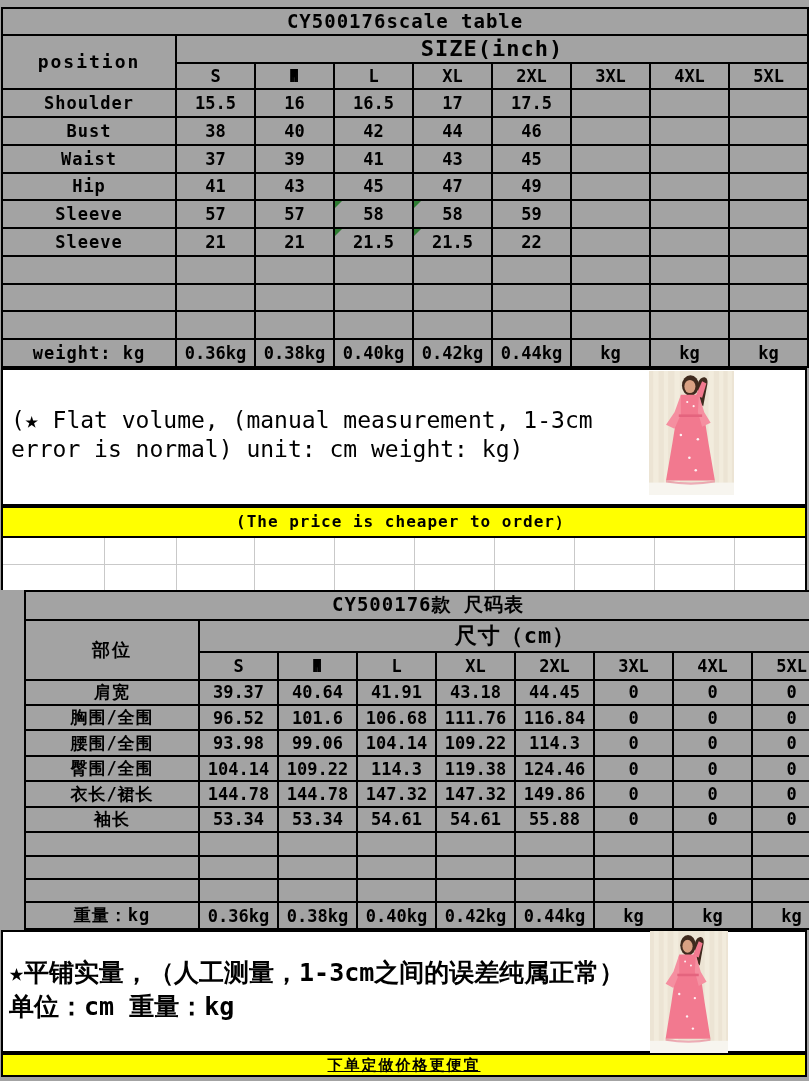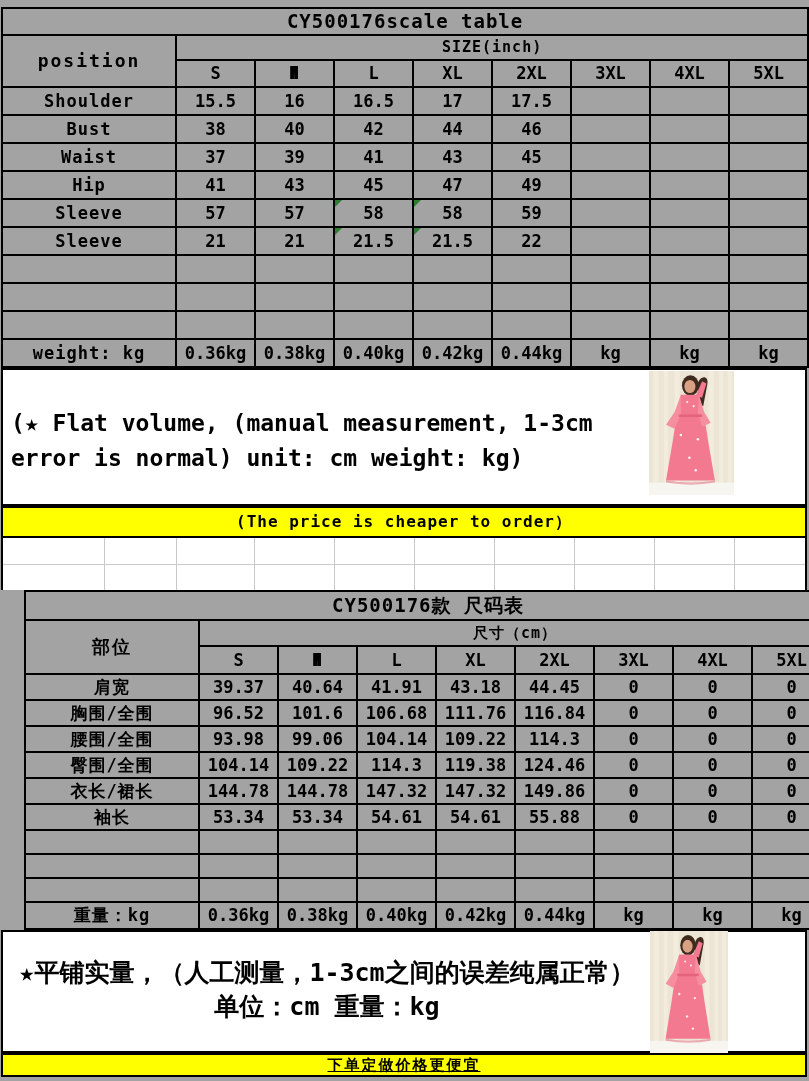--- a/index.html
+++ b/index.html
@@ -12,40 +12,40 @@
     position:absolute;left:1px;width:806px;border-collapse:collapse;table-layout:fixed;
     border:2px solid #000;
   }
   table.sheet td{
     border:2px solid #000;text-align:center;vertical-align:middle;
     font-weight:bold;font-size:17px;padding:0;overflow:hidden;position:relative;
     white-space:nowrap;
   }
   table.sheet td.ttl{font-size:19px;letter-spacing:1px;}
   table.sheet td.corner{font-size:18px;letter-spacing:2px;border-radius:16px;}
-  table.sheet td.span{font-size:15px;letter-spacing:1px;}
+  table.sheet td.span{font-size:22px;letter-spacing:1px;}
   table.sheet td.lbl{font-size:17px;letter-spacing:1px;}
   #t-en{top:7px;height:361px;}
   #t-cn{top:590px;height:340px;margin-left:23px;}
   #t-en tr.title{height:26px} #t-en tr.h1{height:24px} #t-en tr.h2{height:26px}
   #t-en tr.data{height:27px} #t-en tr.empty{height:27px} #t-en tr.wt{height:27px}
   #t-cn tr.title{height:28px} #t-cn tr.h1{height:25px} #t-cn tr.h2{height:27px}
   #t-cn tr.data{height:25px} #t-cn tr.empty{height:23px} #t-cn tr.wt{height:26px}
   
   .mblock{display:inline-block;transform:scaleX(.6);font-weight:900;
     text-shadow:1px 0 #000,-1px 0 #000,2px 0 #000,-2px 0 #000;}
   
   td.mark::before{content:"";position:absolute;top:0;left:0;width:0;height:0;
     border-top:7px solid #2e7d32;border-right:7px solid transparent;}
   
   .notebox{position:absolute;left:1px;width:806px;border:2px solid #000;box-sizing:border-box;background:#fff;}
   #note-en{top:368px;height:138px;}
-  #note-cn{top:930px;height:123px;text-align:center;}
+  #note-cn{top:930px;height:123px;}
   #note-en .notetext{position:absolute;left:8px;top:36px;width:636px;
-    font-size:23px;line-height:35px;font-weight:bold;}
+    font-size:23px;line-height:29px;font-weight:normal;}
   #note-cn .notetext{position:absolute;left:6px;top:24px;width:636px;
     font-size:25px;line-height:34px;font-weight:bold;}
   
   .banner{position:absolute;left:1px;width:806px;background:#ffff00;border:2px solid #000;
     box-sizing:border-box;display:flex;align-items:center;justify-content:center;
     font-weight:bold;}
   #banner-en{top:506px;height:32px;font-size:16px;letter-spacing:1px;}
   #banner-cn{top:1053px;height:24px;font-size:15px;letter-spacing:2px;text-decoration:underline;}
   
   #gridstrip{position:absolute;left:1px;top:538px;width:806px;height:52px;box-sizing:border-box;

